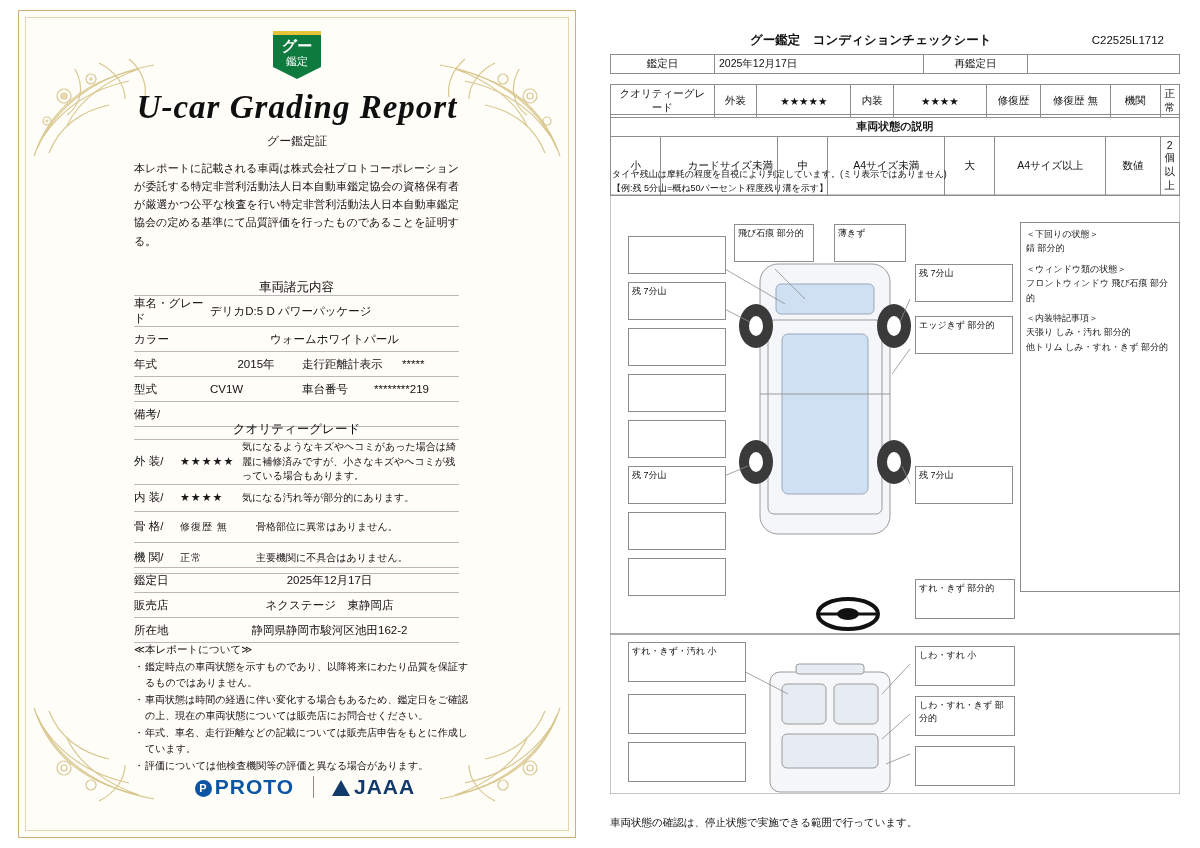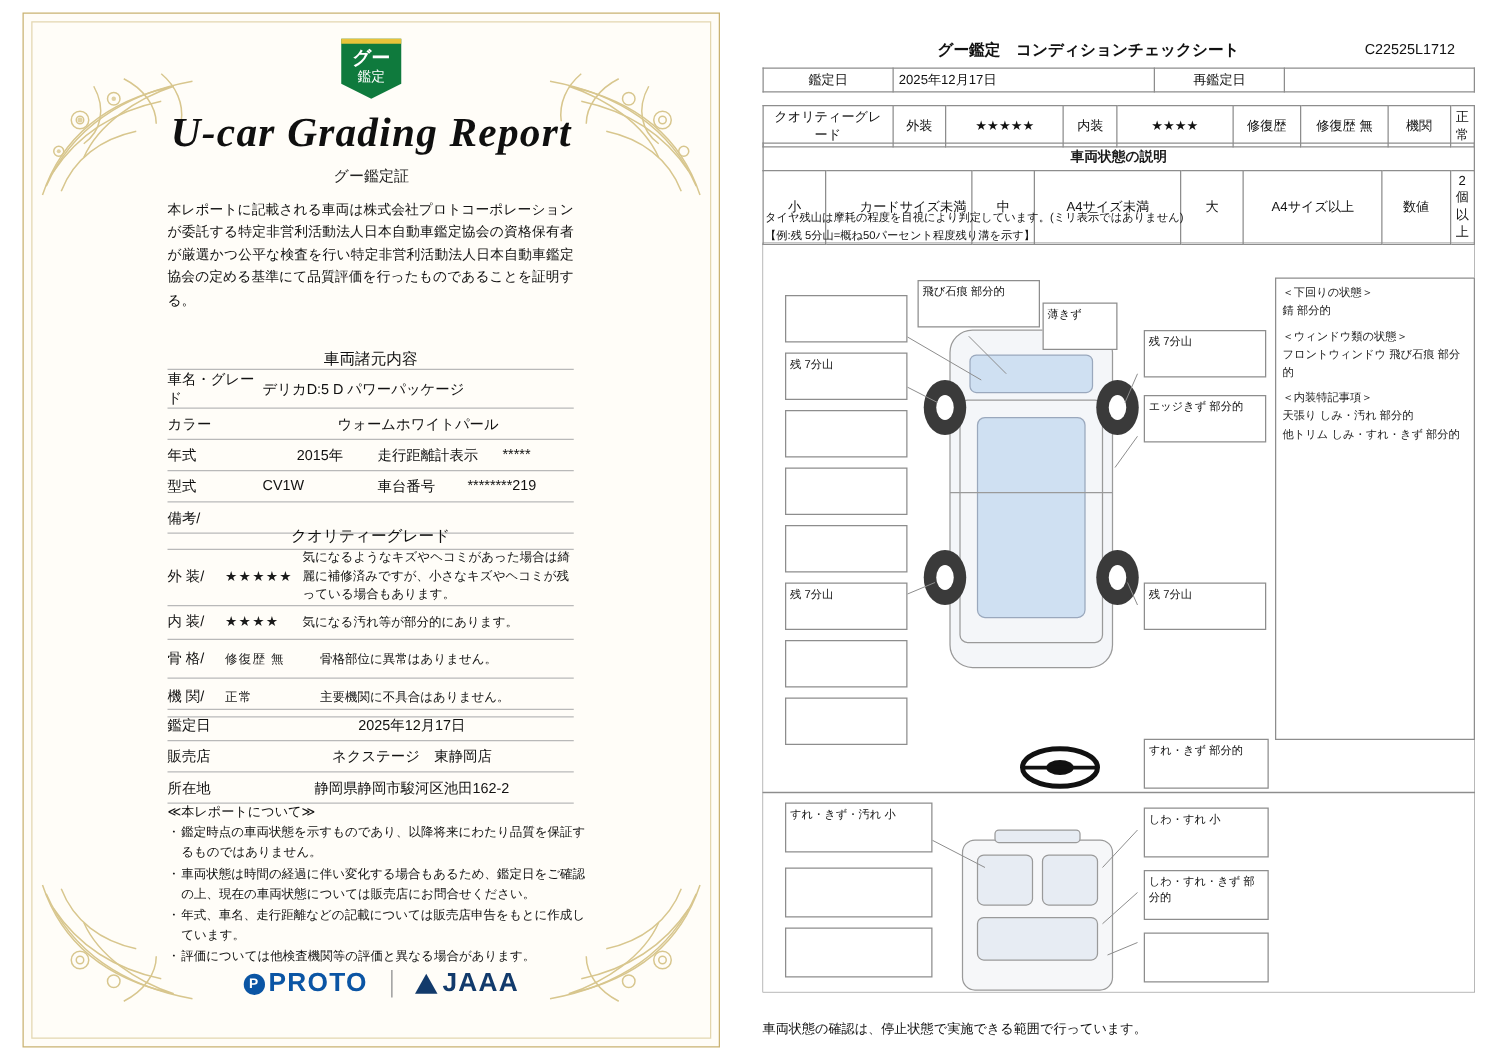--- a/index.html
+++ b/index.html
@@ -367,28 +367,28 @@
 
       <div class="box" style="left:18px;top:42px;width:98px;height:38px;"></div>
       <div class="box" style="left:18px;top:88px;width:98px;height:38px;">残 7分山</div>
       <div class="box" style="left:18px;top:134px;width:98px;height:38px;"></div>
       <div class="box" style="left:18px;top:180px;width:98px;height:38px;"></div>
       <div class="box" style="left:18px;top:226px;width:98px;height:38px;"></div>
       <div class="box" style="left:18px;top:272px;width:98px;height:38px;">残 7分山</div>
       <div class="box" style="left:18px;top:318px;width:98px;height:38px;"></div>
       <div class="box" style="left:18px;top:364px;width:98px;height:38px;"></div>
 
-      <div class="box" style="left:124px;top:30px;width:98px;height:38px;">飛び石痕 部分的</div>
-      <div class="box" style="left:224px;top:48px;width:60px;height:38px;">薄きず</div>
+      <div class="box" style="left:124px;top:30px;width:80px;height:38px;">飛び石痕 部分的</div>
+      <div class="box" style="left:224px;top:30px;width:72px;height:38px;">薄きず</div>
 
       <div class="box" style="left:305px;top:70px;width:98px;height:38px;">残 7分山</div>
       <div class="box" style="left:305px;top:122px;width:98px;height:38px;">エッジきず 部分的</div>
       <div class="box" style="left:305px;top:272px;width:98px;height:38px;">残 7分山</div>
 
-      <div class="box" style="left:305px;top:397px;width:100px;height:40px;">すれ・きず 部分的</div>
+      <div class="box" style="left:305px;top:385px;width:100px;height:40px;">すれ・きず 部分的</div>
       <div class="box" style="left:18px;top:448px;width:118px;height:40px;">すれ・きず・汚れ 小</div>
       <div class="box" style="left:305px;top:452px;width:100px;height:40px;">しわ・すれ 小</div>
       <div class="box" style="left:305px;top:502px;width:100px;height:40px;">しわ・すれ・きず 部分的</div>
       <div class="box" style="left:18px;top:500px;width:118px;height:40px;"></div>
       <div class="box" style="left:18px;top:548px;width:118px;height:40px;"></div>
       <div class="box" style="left:305px;top:552px;width:100px;height:40px;"></div>
 
       <div class="rightpanel">
         <div>＜下回りの状態＞</div>
         <div>錆 部分的</div>

